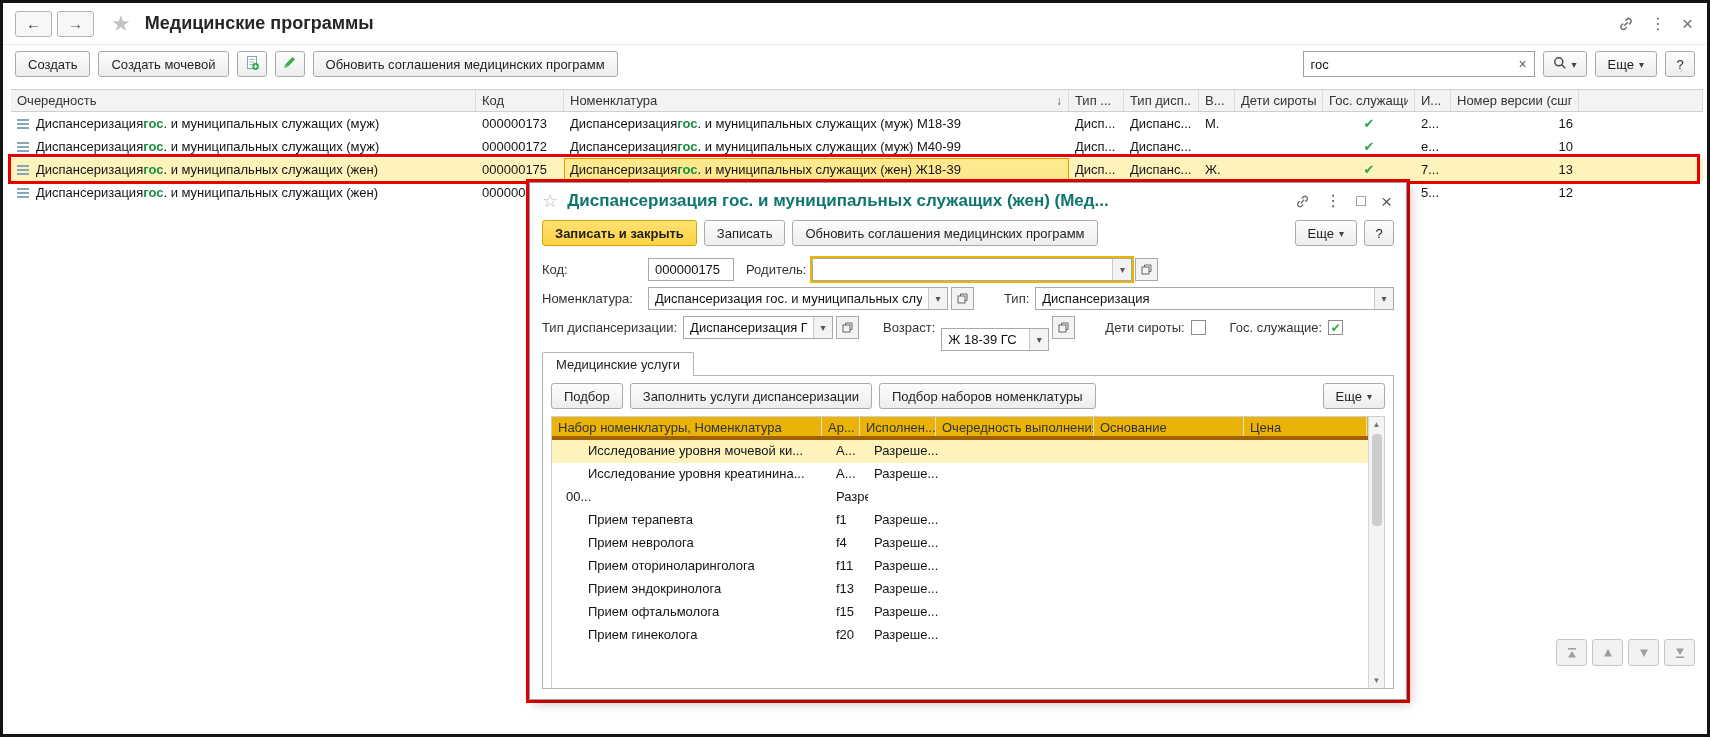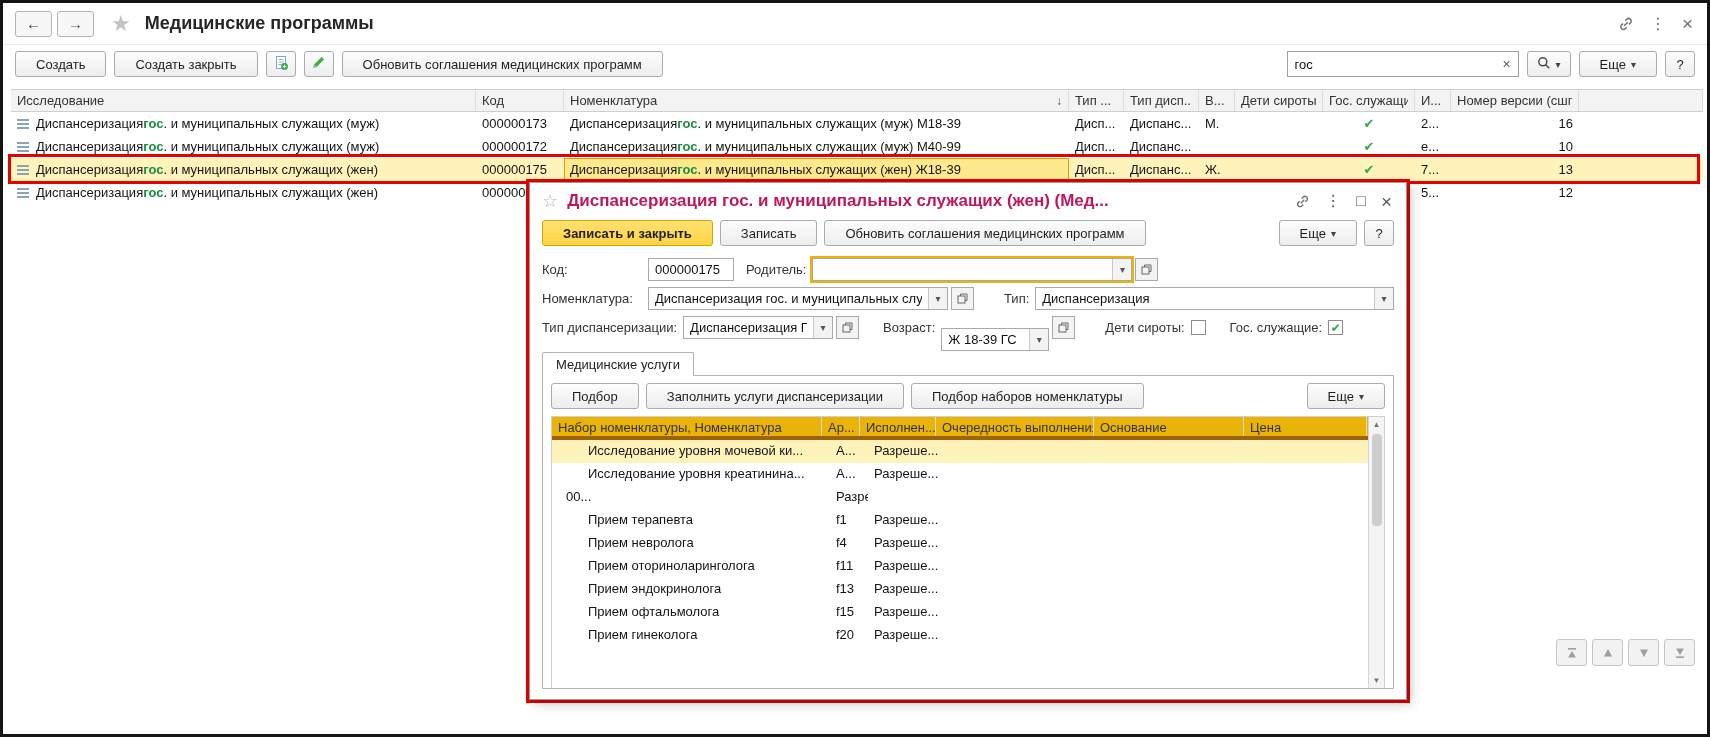--- a/index.html
+++ b/index.html
@@ -10,21 +10,21 @@
   .titlebar { display:flex; align-items:center; height:42px; padding:0 14px 0 12px; border-bottom:1px solid #ececec; }
   .navbtn { width:37px; height:26px; border:1px solid #b3b3b3; border-radius:3px; background:#f7f7f7; font-size:15px; font-weight:bold; color:#333; margin-right:5px; cursor:pointer; line-height:1; }
   .navbtn.fwd { color:#555; }
   .fav { color:#c3c3c3; font-size:22px; margin:0 14px 0 12px; }
   .wtitle { font-size:18px; font-weight:bold; color:#262626; white-space:nowrap; }
   .tb-right { margin-left:auto; display:flex; align-items:center; gap:16px; color:#6f6f6f; }
   .ticon { font-size:16px; cursor:pointer; line-height:1; display:inline-flex; align-items:center; }
 
   
   .toolbar { display:flex; align-items:center; gap:8px; padding:6px 12px 7px; }
-  .btn { border:1px solid #ababab; border-radius:3px; background:linear-gradient(#fdfdfd,#ededed); padding:3px 20px; font-size:13px; color:#1f1f1f; cursor:pointer; height:26px; white-space:nowrap; font-family:inherit; display:inline-flex; align-items:center; gap:5px; }
+  .btn { border:1px solid #ababab; border-radius:3px; background:linear-gradient(#fdfdfd,#ededed); padding:3px 12px; font-size:13px; color:#1f1f1f; cursor:pointer; height:26px; white-space:nowrap; font-family:inherit; display:inline-flex; align-items:center; gap:5px; }
   .btn.primary { background:linear-gradient(#ffe173,#ffd341); border-color:#d2a600; font-weight:bold; }
   .iconbtn { width:30px; justify-content:center; padding:0; }
   .arr { font-size:10px; color:#444; }
   .searchwrap { margin-left:auto; display:flex; align-items:center; gap:8px; }
   .searchbox { display:flex; align-items:center; border:1px solid #9f9f9f; height:26px; width:232px; background:#fff; }
   .searchbox input { border:none; outline:none; flex:1; min-width:0; padding:0 7px; font-size:13px; font-family:inherit; color:#111; }
   .sclear { width:22px; text-align:center; color:#5f5f5f; cursor:pointer; font-size:14px; }
 
   
   .grid { position:absolute; left:8px; top:86px; width:1692px; }
@@ -49,21 +49,21 @@
   .dialog-annotation { position:absolute; left:523px; top:176px; width:884px; height:524px; border:3px solid #e60000; z-index:100; background:#fff; }
 
   
   .bottomnav { position:absolute; right:12px; top:636px; display:flex; gap:5px; z-index:10; }
   .bnbtn { width:31px; height:27px; border:1px solid #c6c6c6; background:#f2f2f2; border-radius:3px; display:flex; align-items:center; justify-content:center; cursor:default; }
 
   
   .dialog { width:100%; height:100%; background:#fff; border:1px solid #9a9a9a; box-shadow:4px 4px 10px rgba(0,0,0,.22); overflow:hidden; display:flex; flex-direction:column; }
   .dtitle { display:flex; align-items:center; padding:7px 14px 3px 12px; }
   .dstar { color:#b5b5b5; font-size:18px; margin-right:9px; cursor:pointer; }
-  .dtext { font-size:17px; font-weight:bold; color:#be185d; white-space:nowrap; overflow:hidden; flex:1; }
+  .dtext { font-size:17px; font-weight:bold; color:#0f766e; white-space:nowrap; overflow:hidden; flex:1; }
   .dicons { display:flex; gap:15px; color:#5e5e5e; margin-left:12px; align-items:center; }
   .dcmd { display:flex; align-items:center; gap:7px; padding:5px 12px 6px; }
   .dcmd .spacer { flex:1; }
   .dform { padding:3px 12px 5px; font-size:13px; color:#333; }
   .frow { display:flex; align-items:center; height:29px; }
   .flabel { white-space:nowrap; margin-right:6px; }
   .flabel.w { min-width:106px; margin-right:0; }
   .finput { height:23px; border:1px solid #a9a9a9; padding:1px 6px; font-size:13px; font-family:inherit; color:#111; }
   .combo { display:flex; align-items:stretch; height:23px; border:1px solid #a9a9a9; background:#fff; }
   .combo input { border:none; outline:none; flex:1; padding:0 6px; font-size:13px; font-family:inherit; min-width:0; color:#111; }
@@ -110,21 +110,21 @@
             <path d="M8.7 11.3l-1.4 1.4a2.6 2.6 0 01-3.7-3.7l1.4-1.4" stroke="#6f6f6f" stroke-width="1.5" fill="none"></path>
           </svg>
       </span>
       <span class="ticon">⋮</span>
       <span class="ticon" style="font-size:19px;">×</span>
     </div>
   </div>
 
   <div class="toolbar">
     <button class="btn">Создать</button>
-    <button class="btn">Создать закрыть</button>
+    <button class="btn">Создать мочевой</button>
     <button class="btn iconbtn">
       <span>
         <svg width="16" height="16" viewBox="0 0 16 16">
             <rect x="3.5" y="1.5" width="9" height="12" fill="#fff" stroke="#8aa5b8"></rect>
             <path d="M5.5 4.5h5M5.5 7h5M5.5 9.5h3" stroke="#9ab0c0"></path>
             <circle cx="11.5" cy="11.5" r="3.4" fill="#2fa84f"></circle>
             <path d="M11.5 9.7v3.6M9.7 11.5h3.6" stroke="#fff" stroke-width="1.2"></path>
           </svg>
       </span>
     </button>
@@ -156,21 +156,21 @@
           <span>Еще</span>
           <span class="arr">▾</span>
         </button>
       <button class="btn iconbtn">?</button>
     </div>
   </div>
 
   <div class="grid">
     <div class="thead">
       <div class="th">
-          <span class="grow">Исследование</span>
+          <span class="grow">Очередность</span>
         </div>
       <div class="th">
           <span class="grow">Код</span>
         </div>
       <div class="th">
           <span class="grow">Номенклатура</span>
           <span class="sorticon">↓</span>
         </div>
       <div class="th">
           <span class="grow">Тип ...</span>

